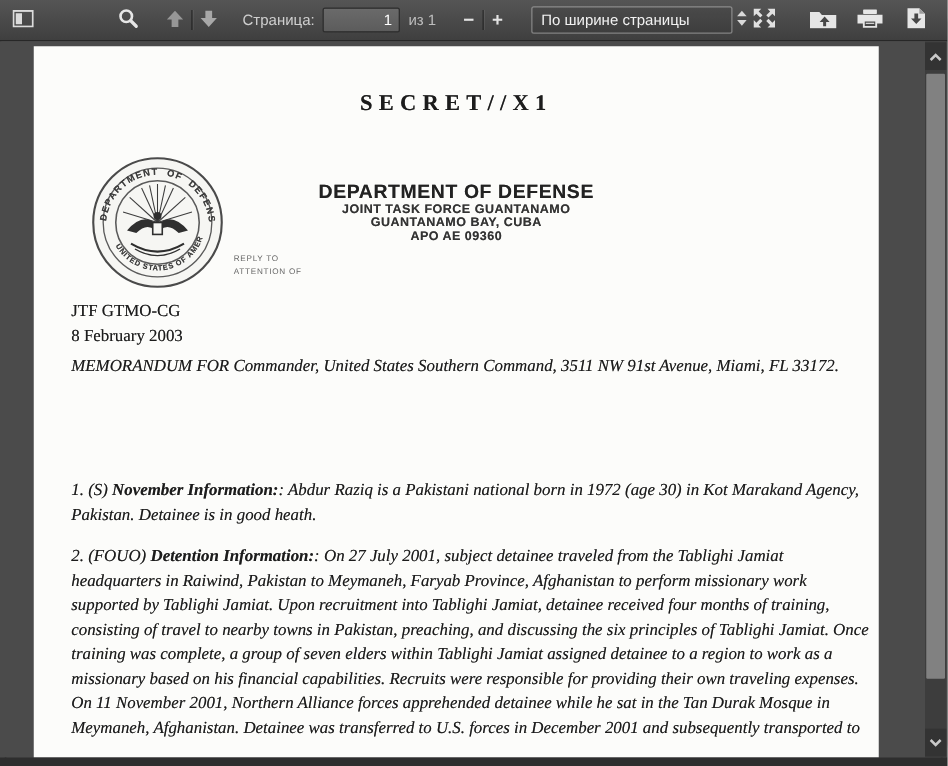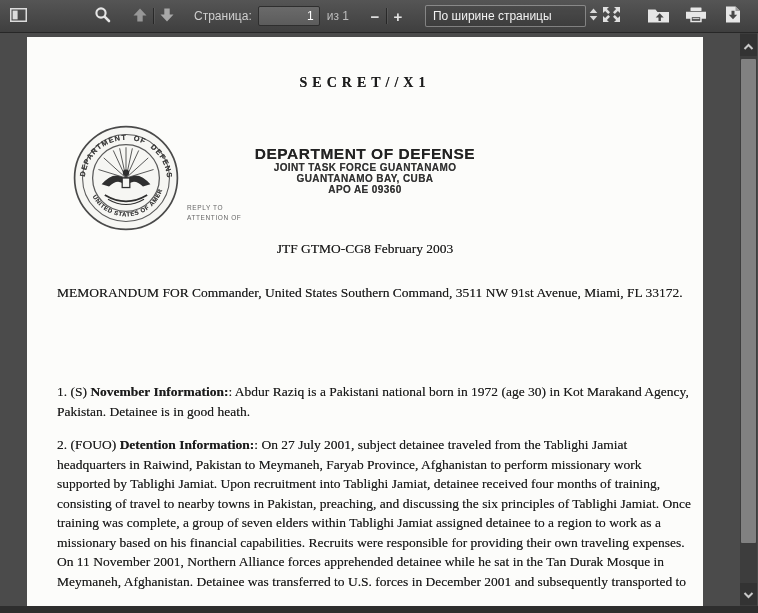--- a/index.html
+++ b/index.html
@@ -43,31 +43,31 @@
   #scroll-up{top:1px;} #scroll-down{bottom:1px;}
   #scroll-thumb{position:absolute;left:1px;width:15px;top:26px;height:484px;background:#818181;border-radius:1px;}
   
   #page{
     position:absolute;left:27px;top:4px;width:676px;height:640px;
     background:#fcfcfa;color:#1c1c1c;
     font-family:"Liberation Serif",serif;font-size:13.5px;line-height:19.5px;
     text-shadow:0 0 .4px rgba(0,0,0,.55);
   }
   #classification{position:absolute;top:36px;left:0;right:0;text-align:center;
-    font-weight:bold;font-size:14px;letter-spacing:5px;}
+    font-weight:bold;font-size:18px;letter-spacing:5px;}
   #seal{position:absolute;left:46px;top:88px;width:106px;height:106px;}
   #letterhead{position:absolute;left:0;right:0;top:108px;text-align:center;
     font-family:"Liberation Sans",sans-serif;line-height:11px;}
   #lh1{font-weight:bold;font-size:15.5px;letter-spacing:.5px;line-height:17px;color:#222;}
   .lh-small{font-size:10px;font-weight:bold;color:#333;letter-spacing:.4px;}
   #reply-to{position:absolute;left:160px;top:166px;
     font-family:"Liberation Sans",sans-serif;font-size:6.5px;line-height:10px;
     color:#666;letter-spacing:.6px;text-shadow:none;}
-  #office-row{position:absolute;left:30px;right:30px;top:202px;display:flex;justify-content:center;}
-  .body-block{position:absolute;left:30px;right:7px;}
+  #office-row{position:absolute;left:30px;right:30px;top:202px;display:flex;justify-content:space-between;flex-direction:column;}
+  .body-block{position:absolute;left:30px;right:7px;font-style:italic;}
   #memo-for{top:246px;} #subject{top:292px;} #para1{top:345px;} #para2{top:398px;}
   .para b{font-weight:bold;}
 </style>
 </head>
 <body>
 
 <div id="window">
 
   <div id="toolbar">
     <div class="tbtn" style="margin-left:5px;">

